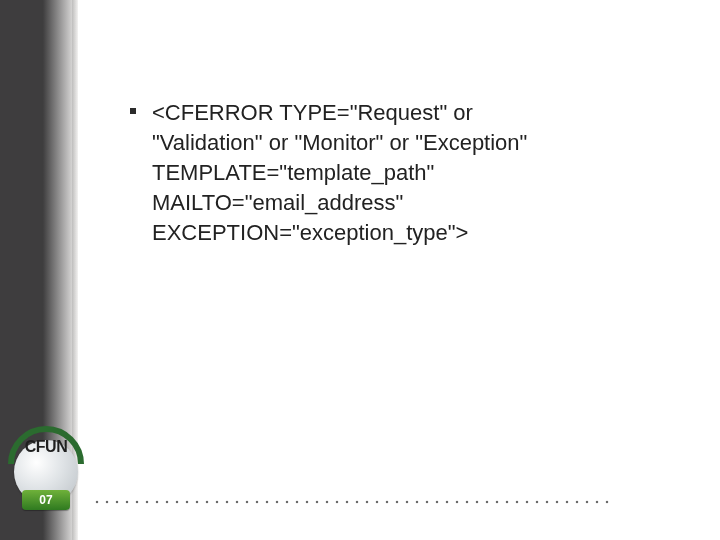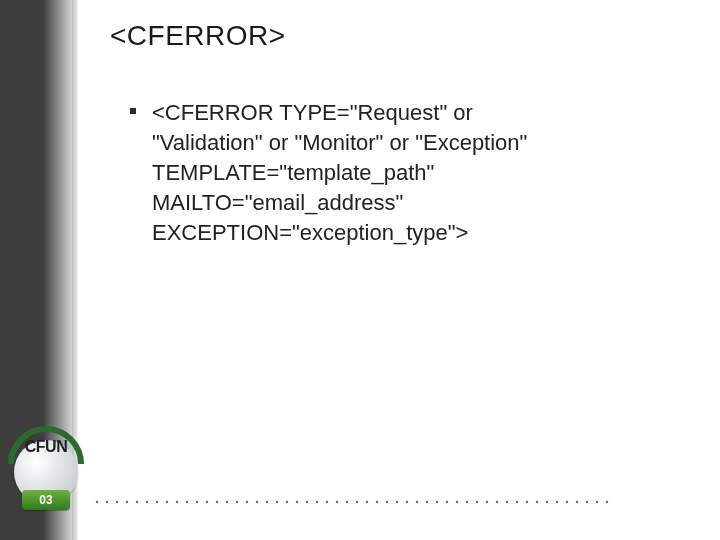--- a/index.html
+++ b/index.html
@@ -121,34 +121,33 @@
     box-shadow: 0 1px 1px rgba(0,0,0,0.3);
   }
 </style>
 </head>
 <body>
 
 <div class="slide">
 
   <div class="left-strip"></div>
 
-  <div class="title">&lt;CFERROR&gt;</div>
 
   <div class="bullet-row">
     <div class="bullet-dot"></div>
     <div class="bullet-text">&lt;CFERROR TYPE="Request" or
 "Validation" or "Monitor" or "Exception"
 TEMPLATE="template_path"
 MAILTO="email_address"
 EXCEPTION="exception_type"&gt;</div>
   </div>
 
   <div class="badge">
     <div class="badge-arc"></div>
     <div class="badge-disc">
       <span class="badge-label">CFUN</span>
     </div>
-    <div class="badge-year">03</div>
+    <div class="badge-year">07</div>
   </div>
 
   <div class="footer-dots"></div>
 
 </div>
 
 </body></html>

